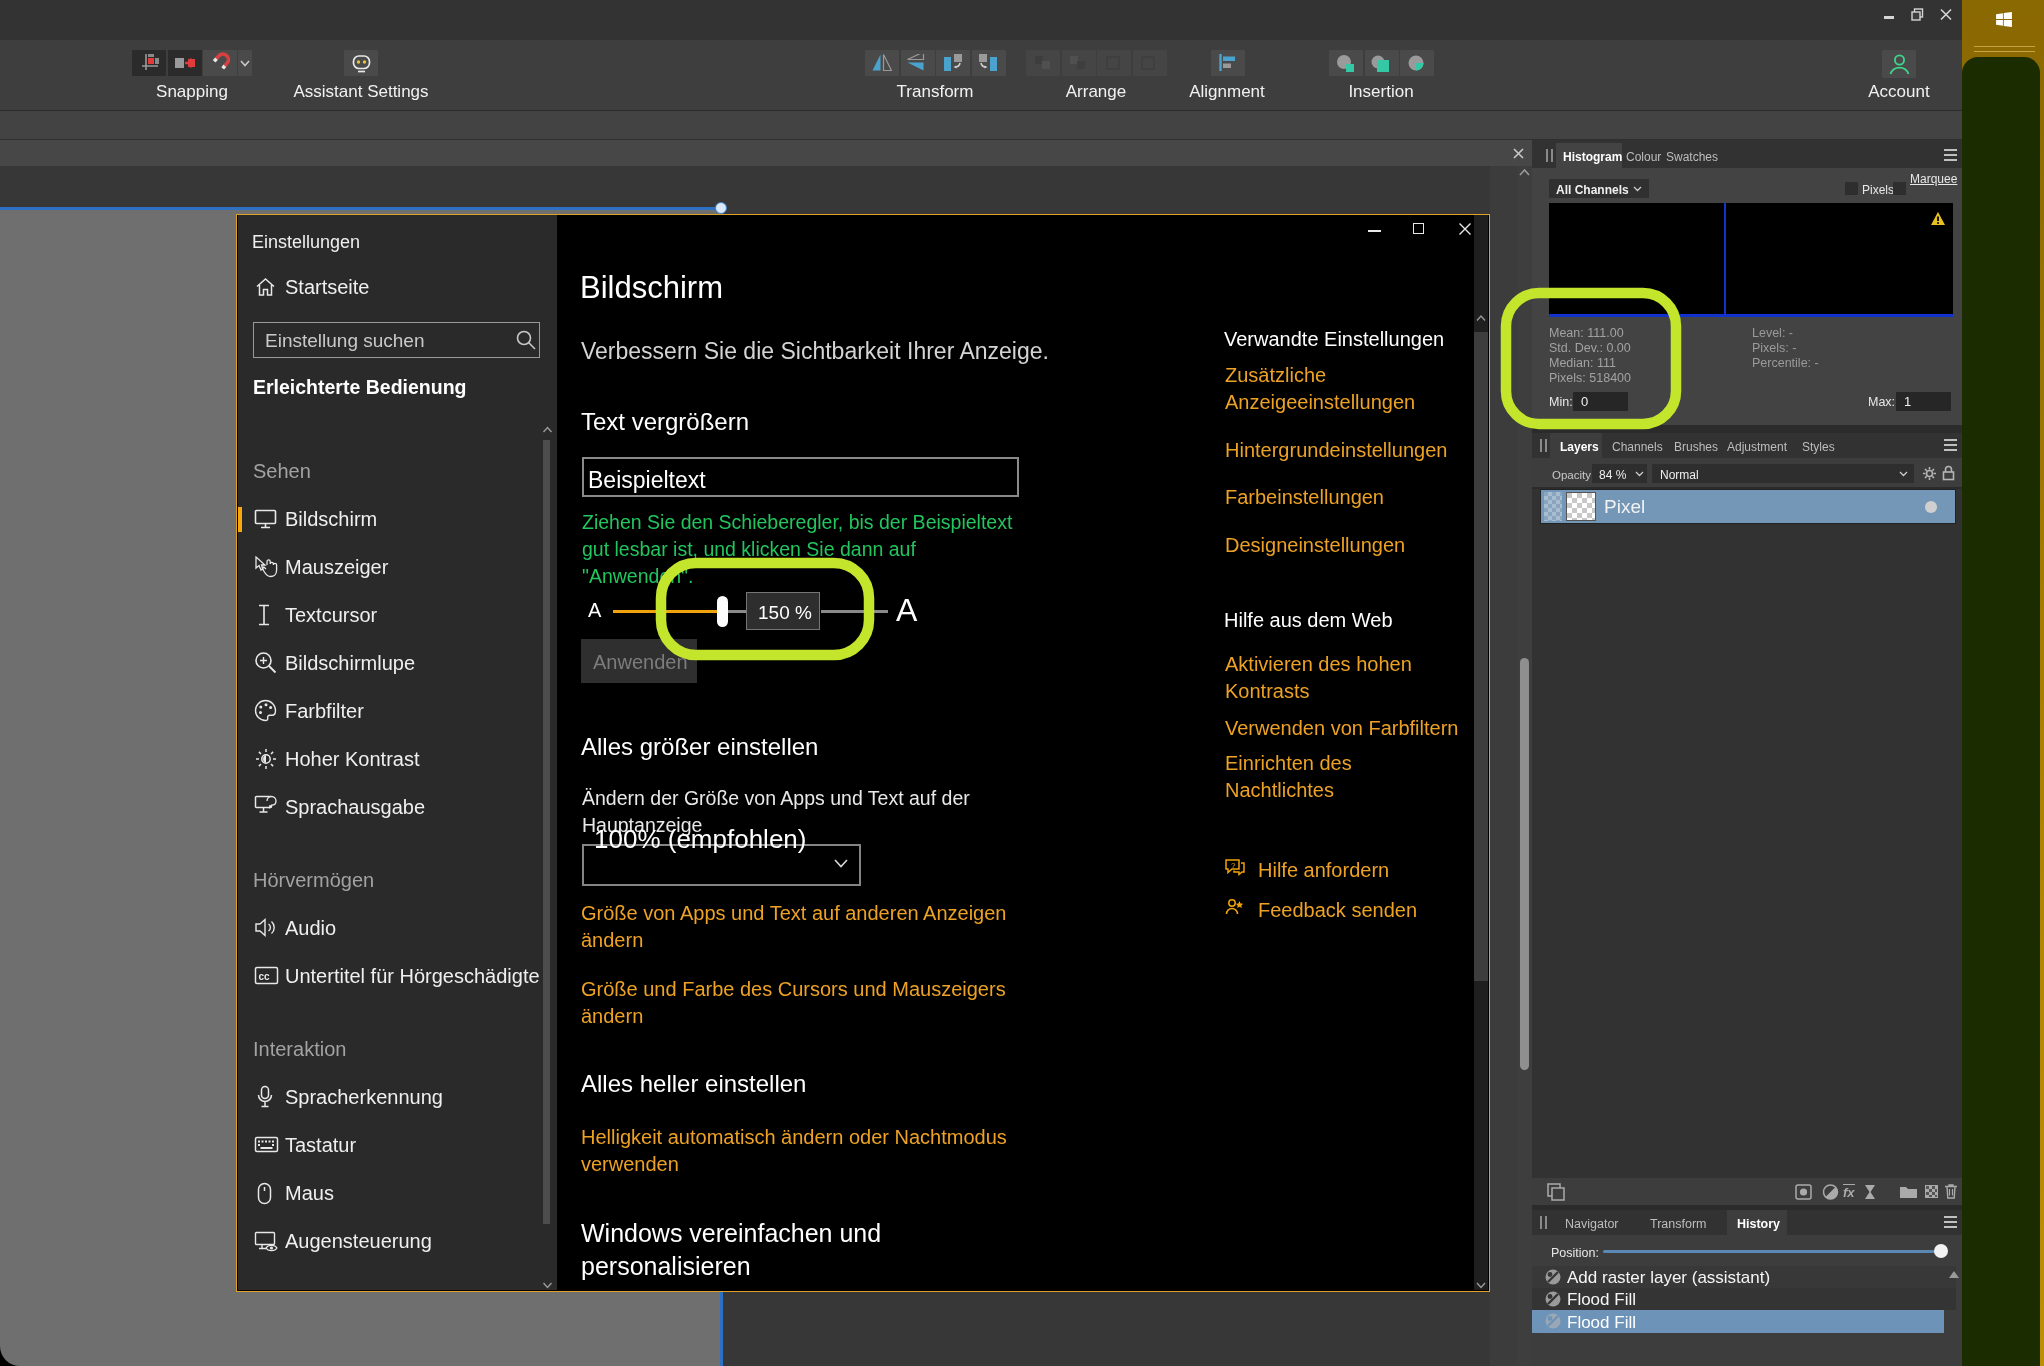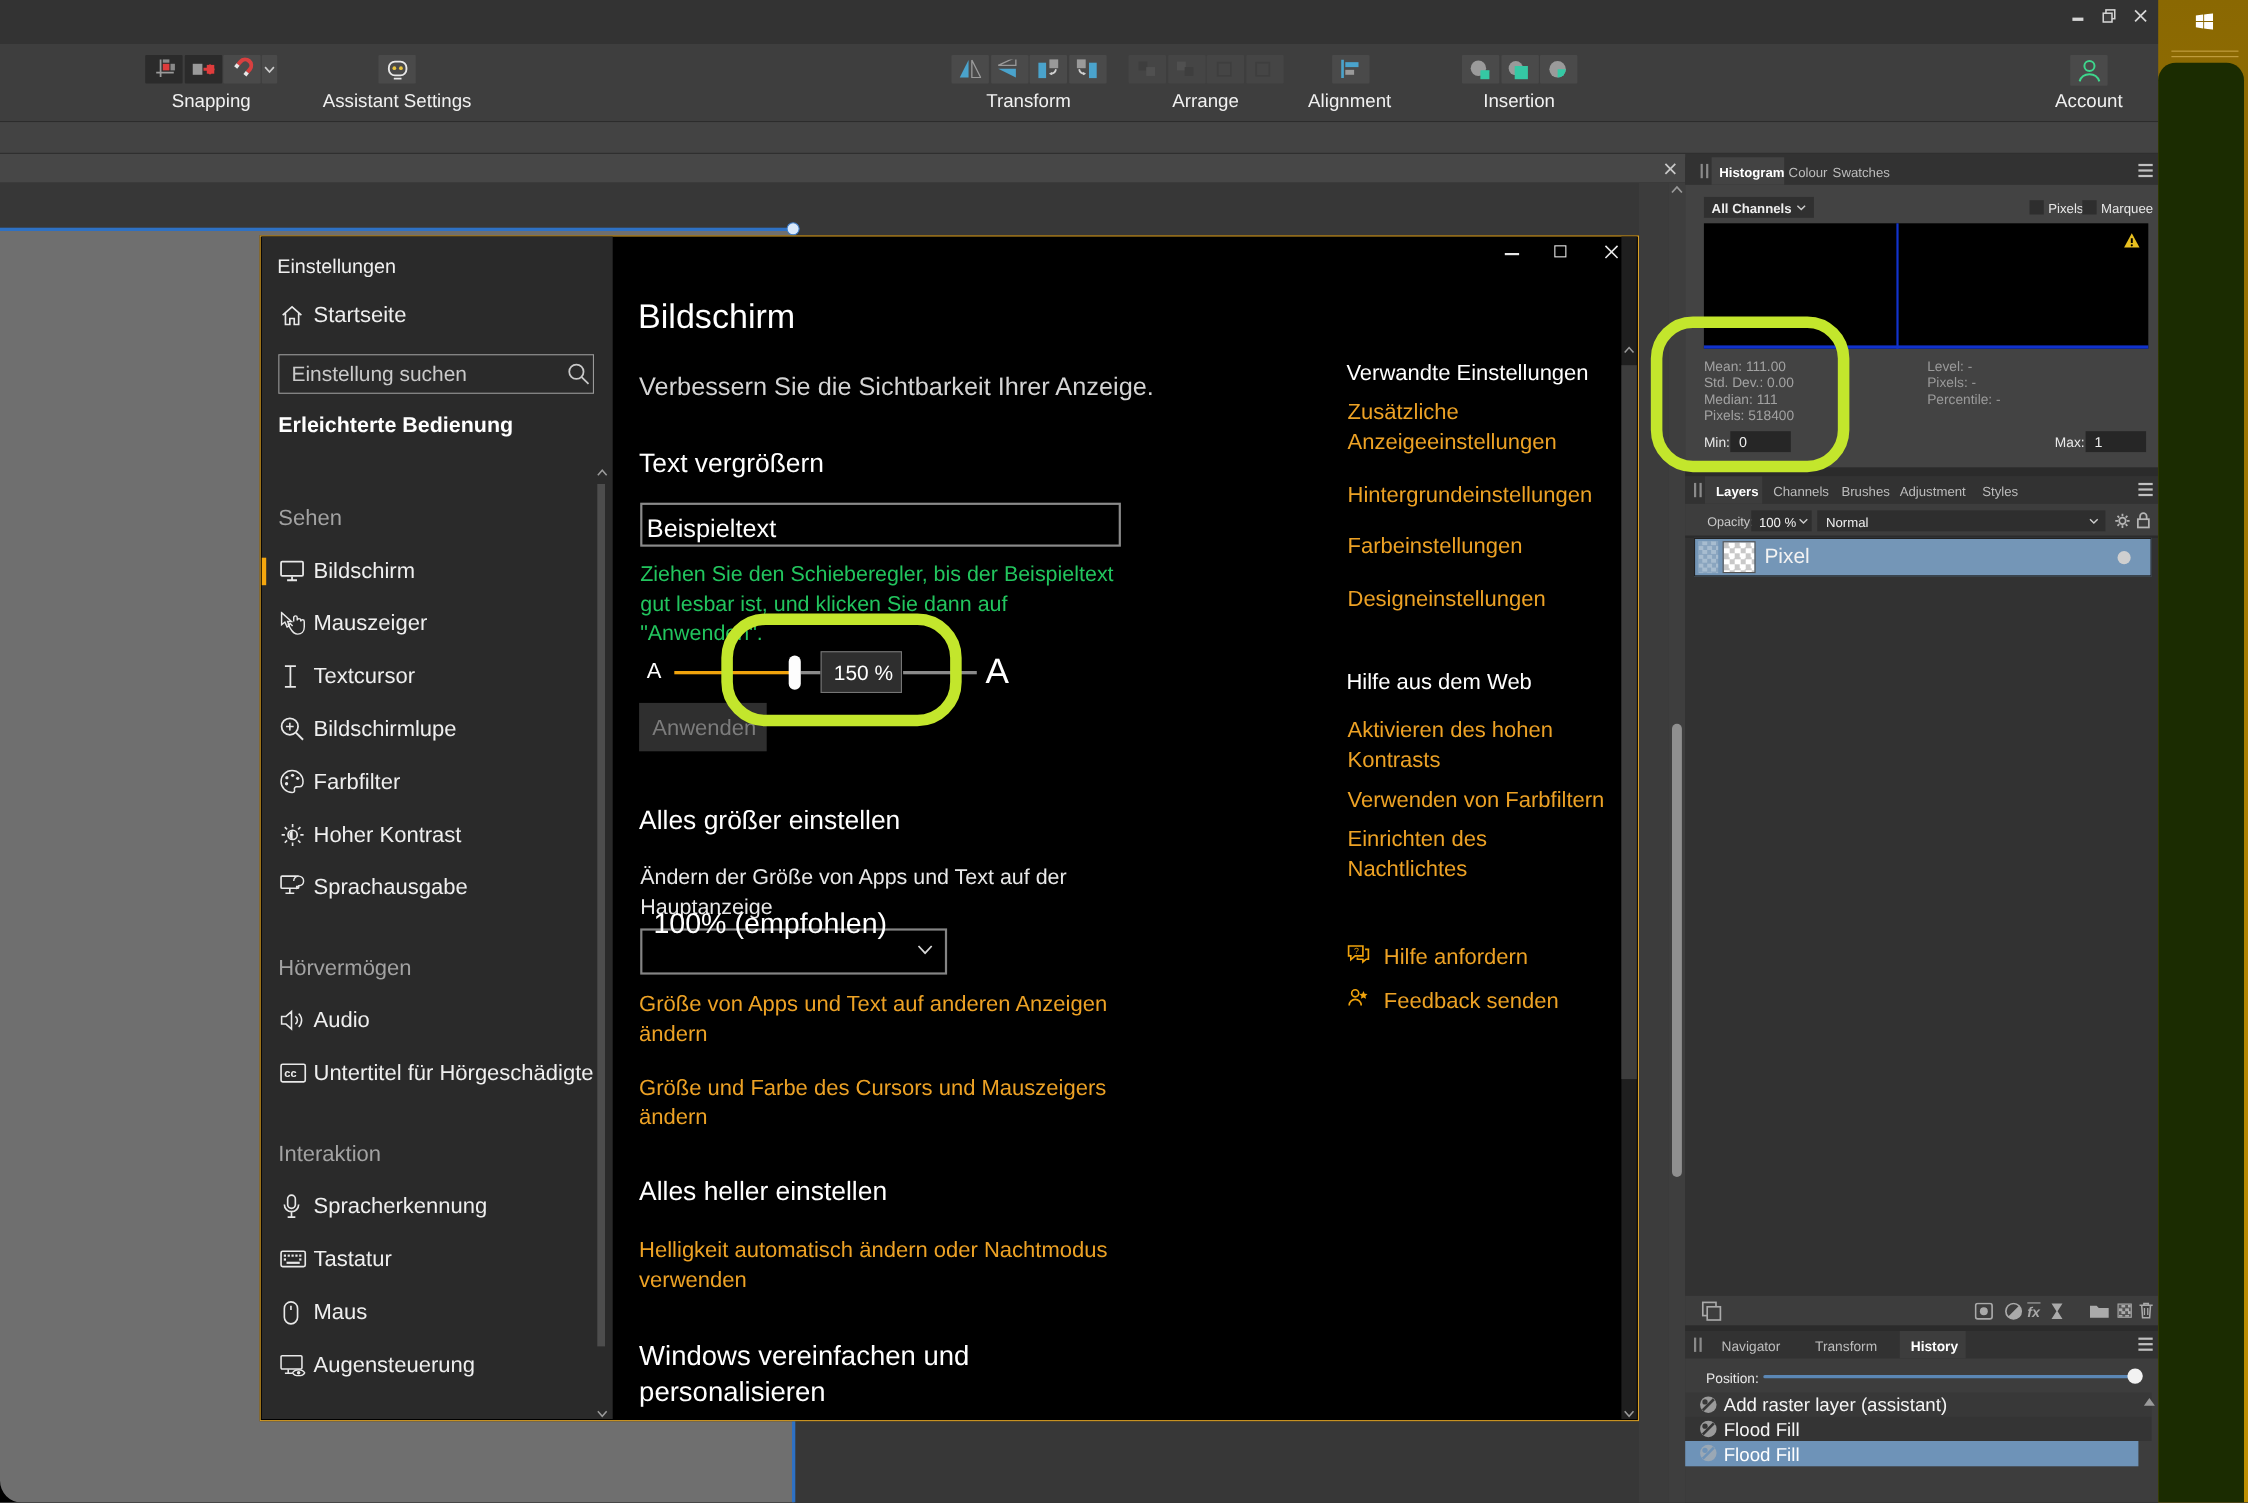--- a/index.html
+++ b/index.html
@@ -179,21 +179,21 @@
   <div class="abs" style="left:1944px;top:149px;width:13px;height:2px;background:#c0c0c0;box-shadow:0 5px 0 #c0c0c0,0 10px 0 #c0c0c0;"></div>
 
   <div class="abs" style="left:1549px;top:179px;width:100px;height:19px;background:#303030;"></div>
   <div class="abs" style="left:1556px;top:183px;color:#efefef;font-size:12px;font-weight:bold;">All Channels</div>
   <svg class="abs" style="left:1633px;top:186px;" width="9" height="6">
       <path d="M1 1 L4.5 4.5 L8 1" stroke="#ccc" stroke-width="1.3" fill="none"></path>
     </svg>
   <div class="abs" style="left:1845px;top:182px;width:13px;height:13px;background:#2e2e2e;"></div>
   <div class="abs" style="left:1862px;top:183px;color:#e8e8e8;font-size:12px;">Pixels</div>
   <div class="abs" style="left:1893px;top:182px;width:13px;height:13px;background:#2e2e2e;"></div>
-  <div class="abs" style="left:1910px;top:183px;color:#e8e8e8;font-size:12px;">Marquee</div>
+  <div class="abs" style="left:1910px;top:172px;color:#e8e8e8;font-size:12px;text-decoration:underline;">Marquee</div>
 
   <div class="abs" style="left:1549px;top:203px;width:404px;height:114px;background:#000;"></div>
   <div class="abs" style="left:1724px;top:203px;width:2px;height:114px;background:#1133cc;"></div>
   <div class="abs" style="left:1549px;top:314px;width:404px;height:2.5px;background:#1133cc;"></div>
   <svg class="abs" style="left:1930px;top:211px;" width="16" height="15">
       <path d="M8 1 L15 14 H1 Z" fill="#e8c020"></path>
       <path d="M8 5.5 V10" stroke="#000" stroke-width="1.8"></path>
       <circle cx="8" cy="12" r="1" fill="#000"></circle>
     </svg>
 
@@ -211,21 +211,21 @@
   <div class="abs" style="left:1560px;top:440px;color:#fff;font-size:12px;font-weight:bold;">Layers</div>
   <div class="abs" style="left:1612px;top:440px;color:#bdbdbd;font-size:12px;">Channels</div>
   <div class="abs" style="left:1674px;top:440px;color:#bdbdbd;font-size:12px;">Brushes</div>
   <div class="abs" style="left:1727px;top:440px;color:#bdbdbd;font-size:12px;">Adjustment</div>
   <div class="abs" style="left:1802px;top:440px;color:#bdbdbd;font-size:12px;">Styles</div>
   <div class="abs" style="left:1944px;top:439px;width:13px;height:2px;background:#c0c0c0;box-shadow:0 5px 0 #c0c0c0,0 10px 0 #c0c0c0;"></div>
 
   <div class="abs" style="left:1532px;top:458px;width:430px;height:29px;background:#3d3d3d;"></div>
   <div class="abs" style="left:1552px;top:469px;color:#c9c9c9;font-size:11.5px;">Opacity:</div>
   <div class="abs" style="left:1592px;top:464px;width:55px;height:19px;background:#2e2e2e;"></div>
-  <div class="abs" style="left:1599px;top:468px;color:#efefef;font-size:12px;">100 %</div>
+  <div class="abs" style="left:1599px;top:468px;color:#efefef;font-size:12px;">84 %</div>
   <svg class="abs" style="left:1635px;top:471px;" width="9" height="6">
       <path d="M1 1 L4.5 4.5 L8 1" stroke="#ccc" stroke-width="1.3" fill="none"></path>
     </svg>
   <div class="abs" style="left:1652px;top:464px;width:262px;height:19px;background:#2e2e2e;"></div>
   <div class="abs" style="left:1660px;top:468px;color:#efefef;font-size:12px;">Normal</div>
   <svg class="abs" style="left:1899px;top:471px;" width="9" height="6">
       <path d="M1 1 L4.5 4.5 L8 1" stroke="#ccc" stroke-width="1.3" fill="none"></path>
     </svg>
   <svg class="abs" style="left:1922px;top:466px;" width="15" height="15" viewBox="0 0 15 15">
       <circle cx="7.5" cy="7.5" r="3" fill="none" stroke="#b5b5b5" stroke-width="1.6"></circle>

